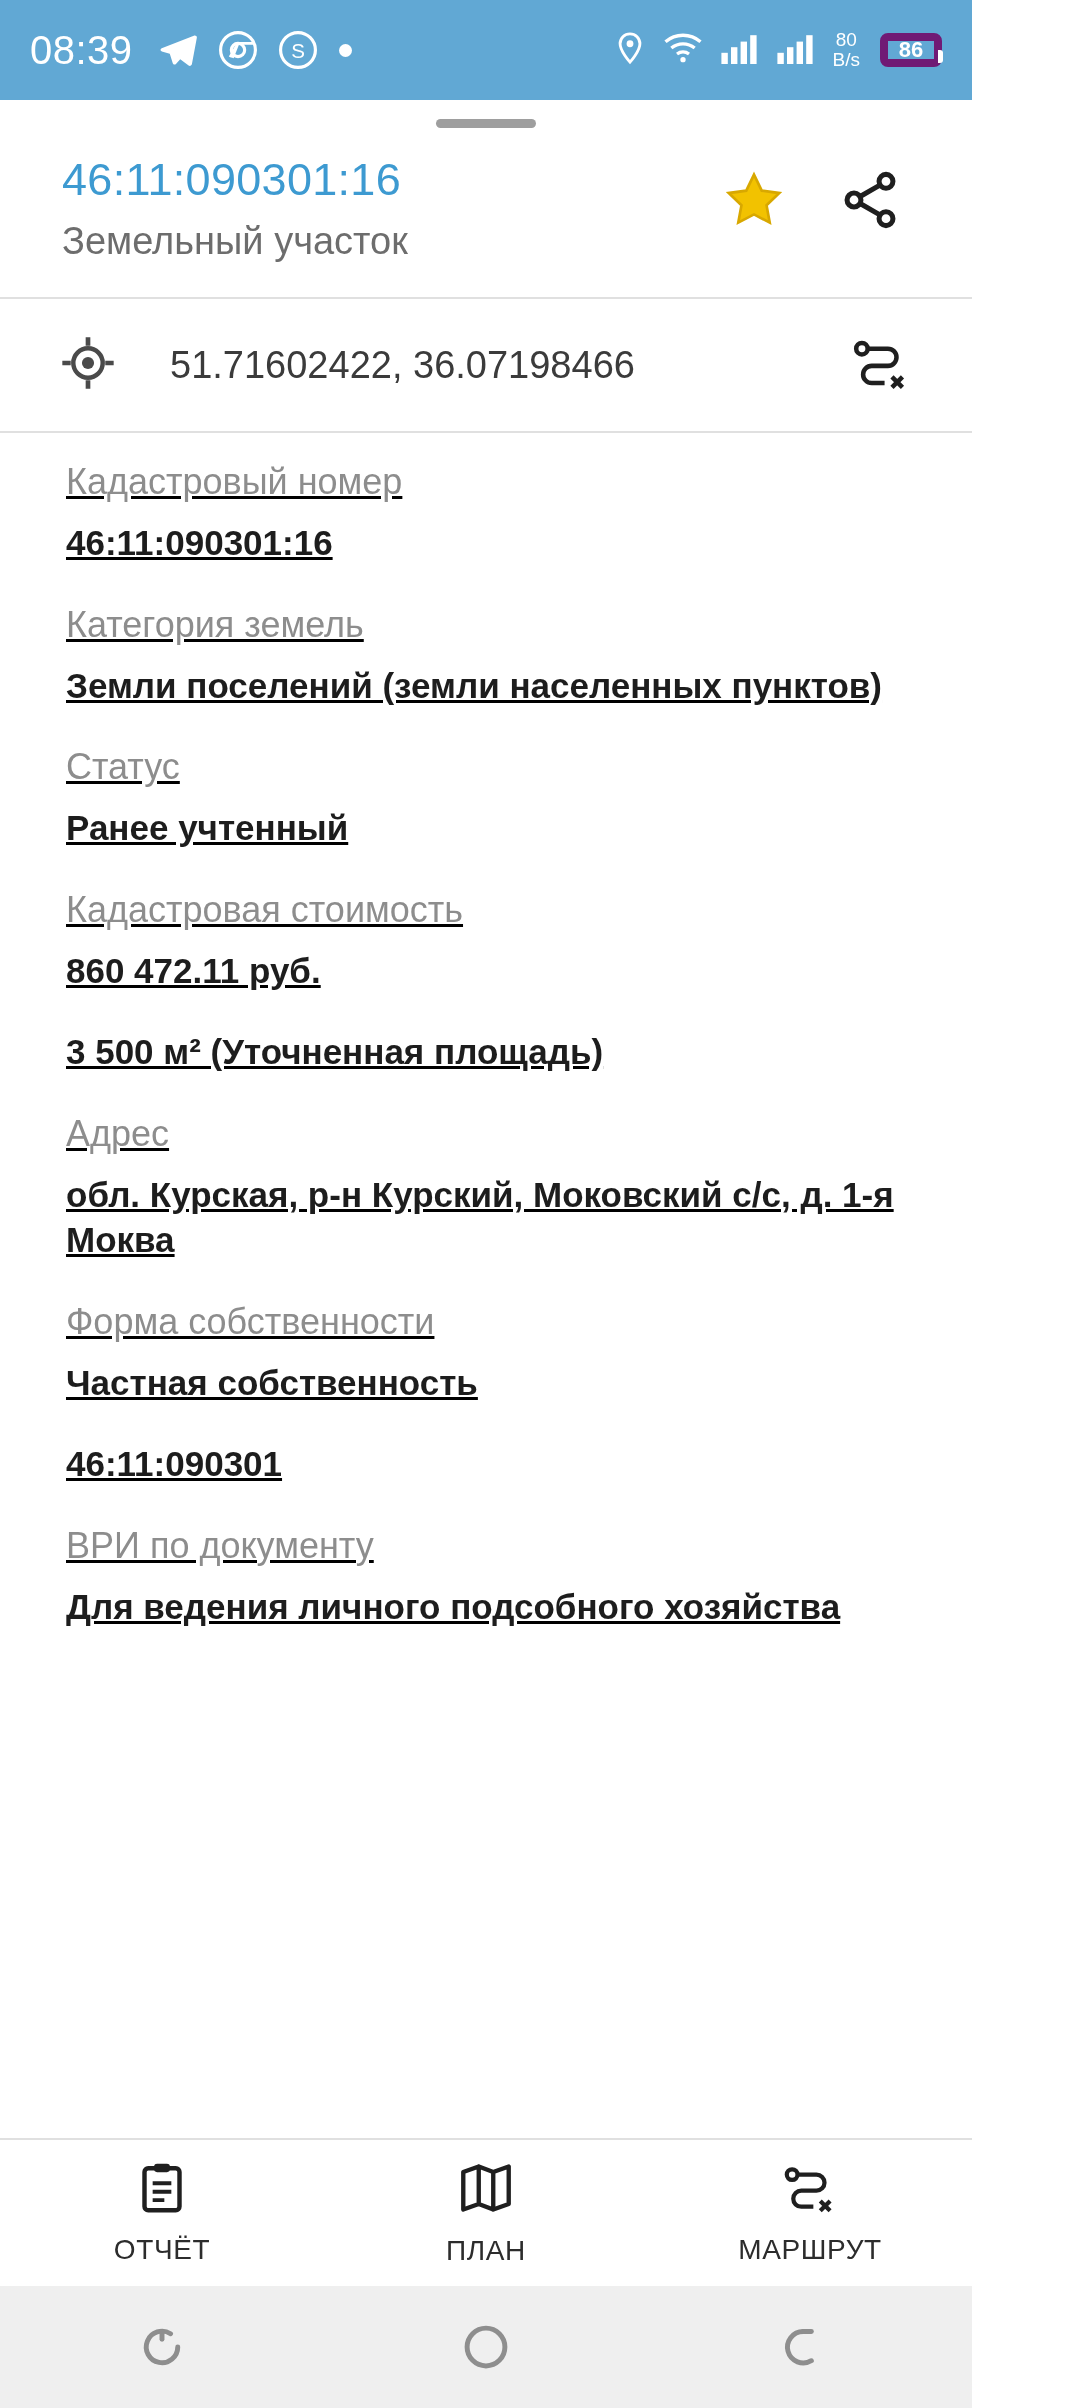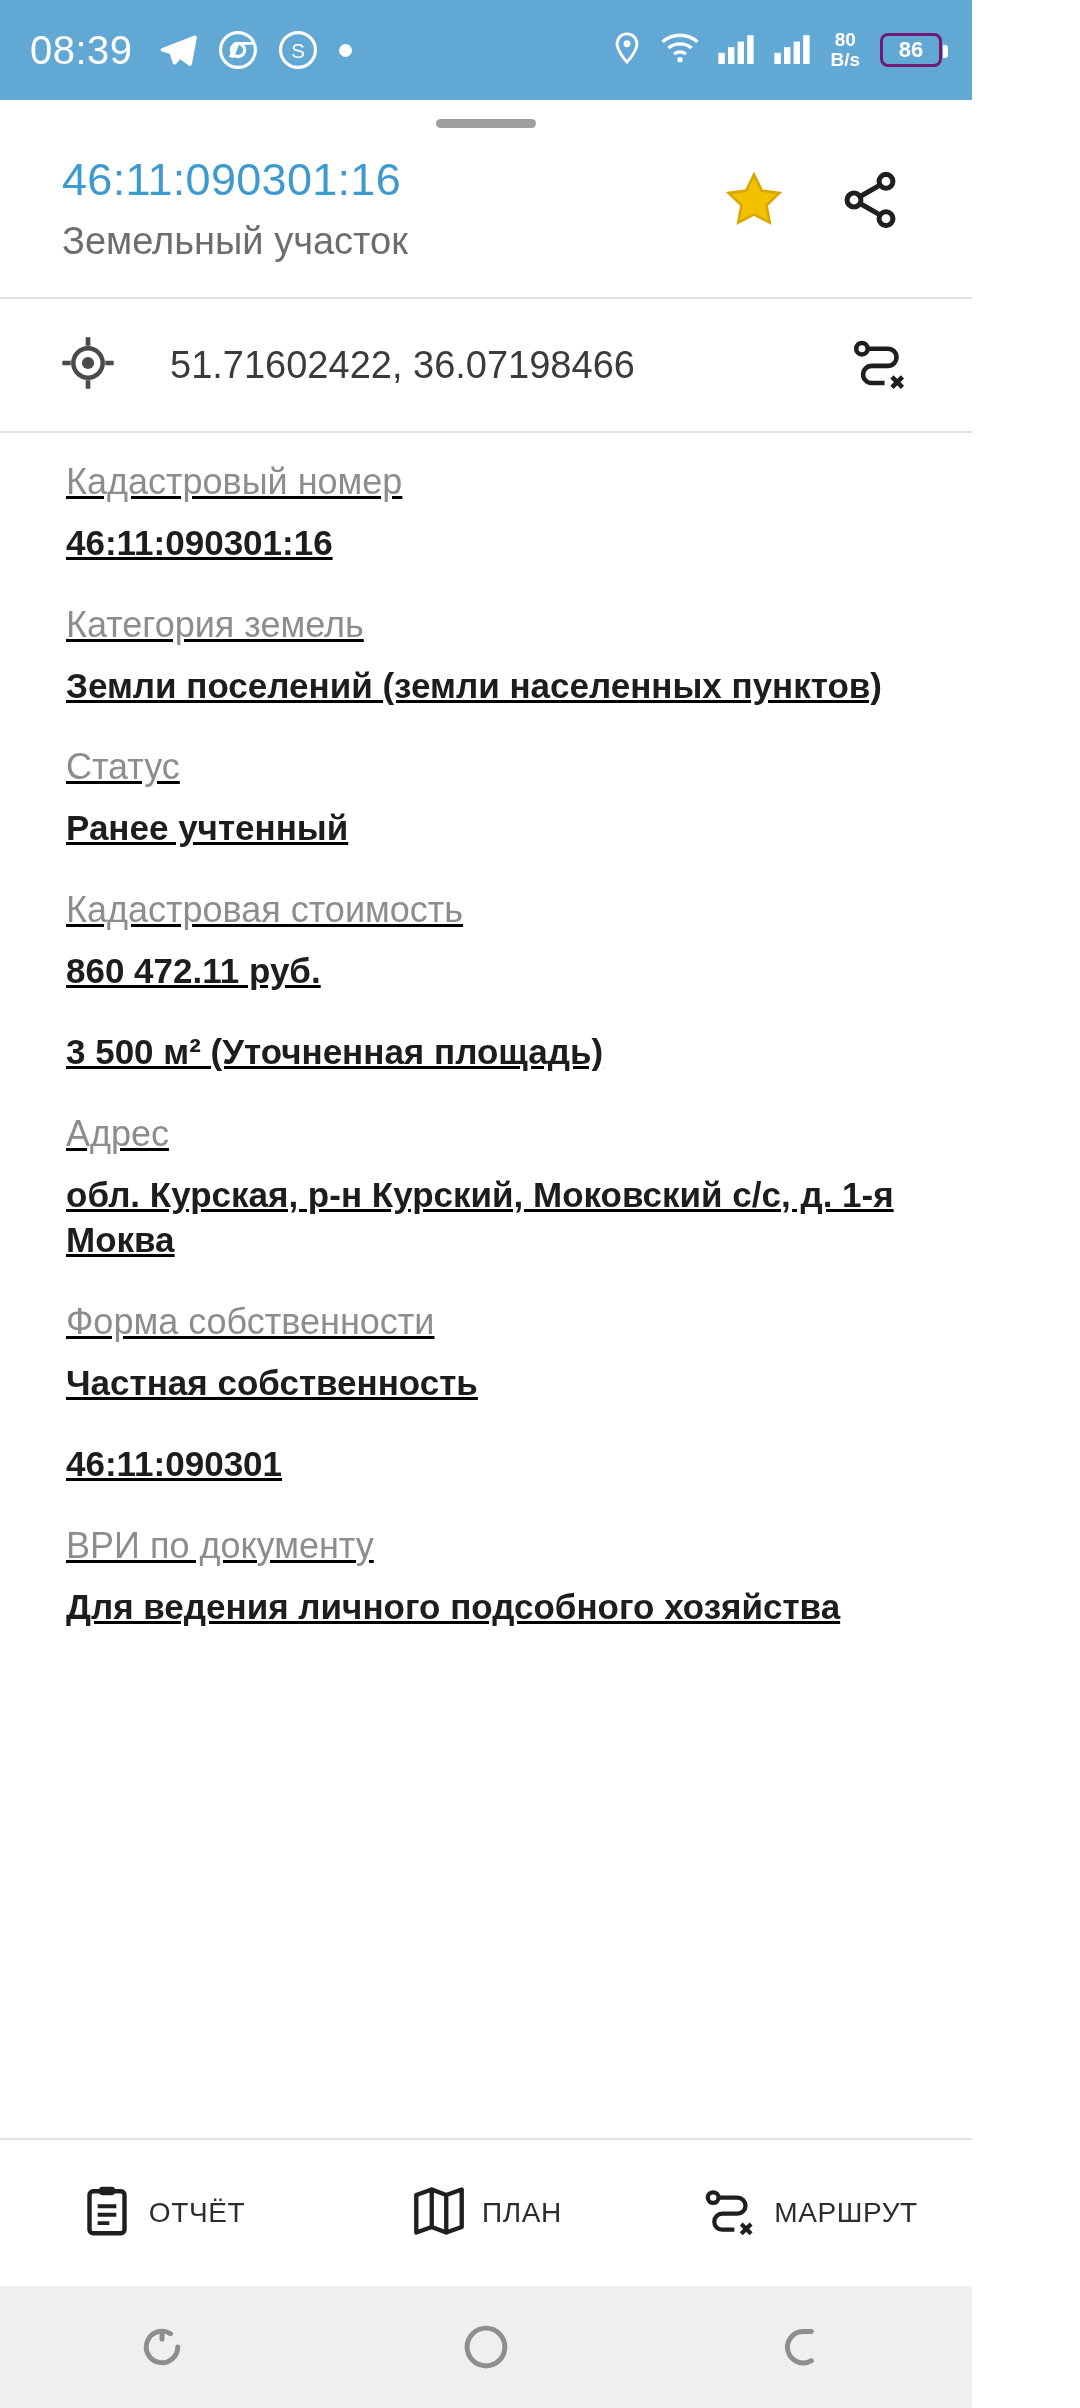--- a/index.html
+++ b/index.html
@@ -48,26 +48,26 @@
   .status-right {
     margin-left: auto;
     display: flex;
     align-items: center;
     gap: 16px;
   }
   .net-speed {
     font-size: 19px;
     line-height: 20px;
     text-align: center;
-    font-weight: 700;
+    font-weight: 400;
     margin-left: 2px;
   }
   .battery {
     width: 62px; height: 34px;
-    border: 3px solid #701a75;
+    border: 8px solid #701a75;
     border-radius: 8px;
     position: relative;
     display: flex;
     align-items: center;
     justify-content: center;
     font-size: 22px;
     font-weight: 600;
     margin-left: 4px;
   }
   .battery::after {
@@ -176,21 +176,21 @@
     height: 148px;
     border-top: 2px solid #e0e0e0;
     display: flex;
     align-items: center;
     background: #ffffff;
     flex: none;
   }
   .tab {
     flex: 1;
     display: flex;
-    flex-direction: row;
+    flex-direction: column;
     align-items: center;
     justify-content: center;
     gap: 14px;
   }
   .tab-label {
     font-size: 28px;
     color: #2c2c2c;
     letter-spacing: 0.6px;
   }
 

